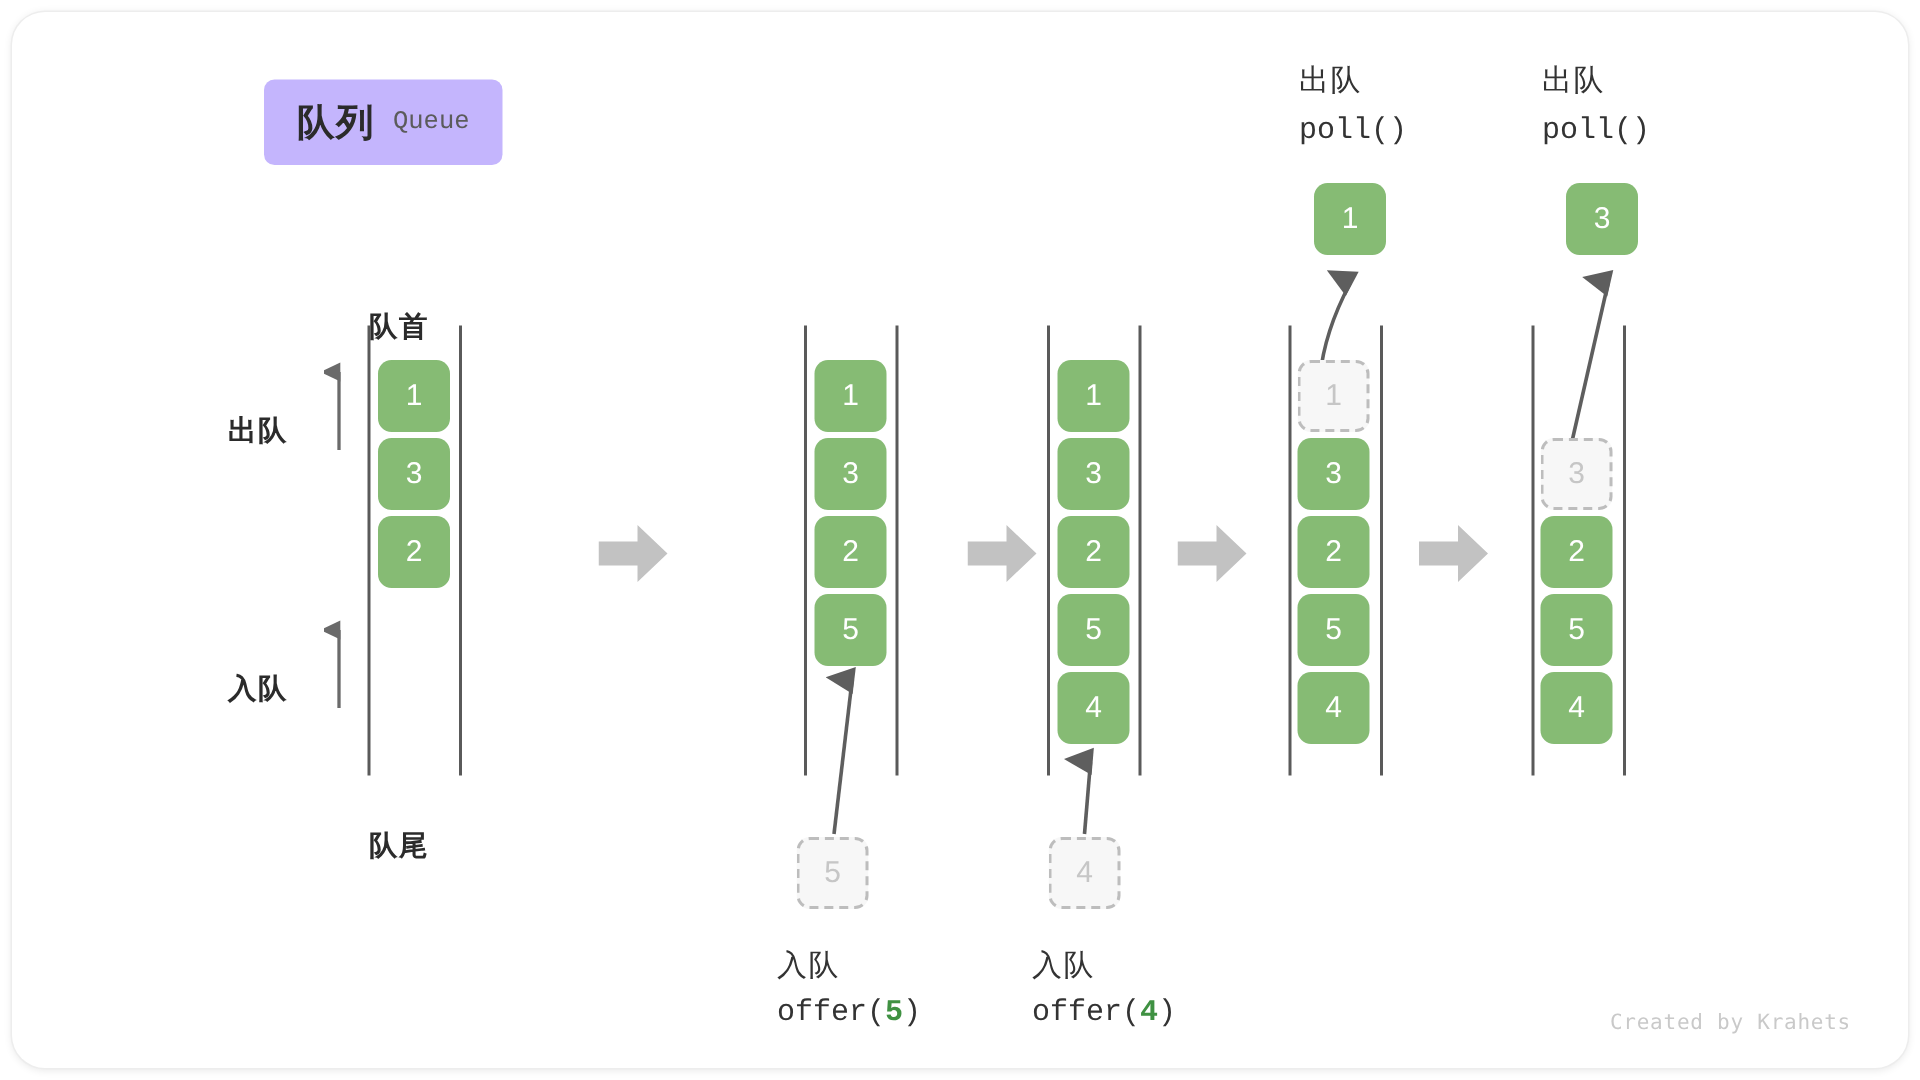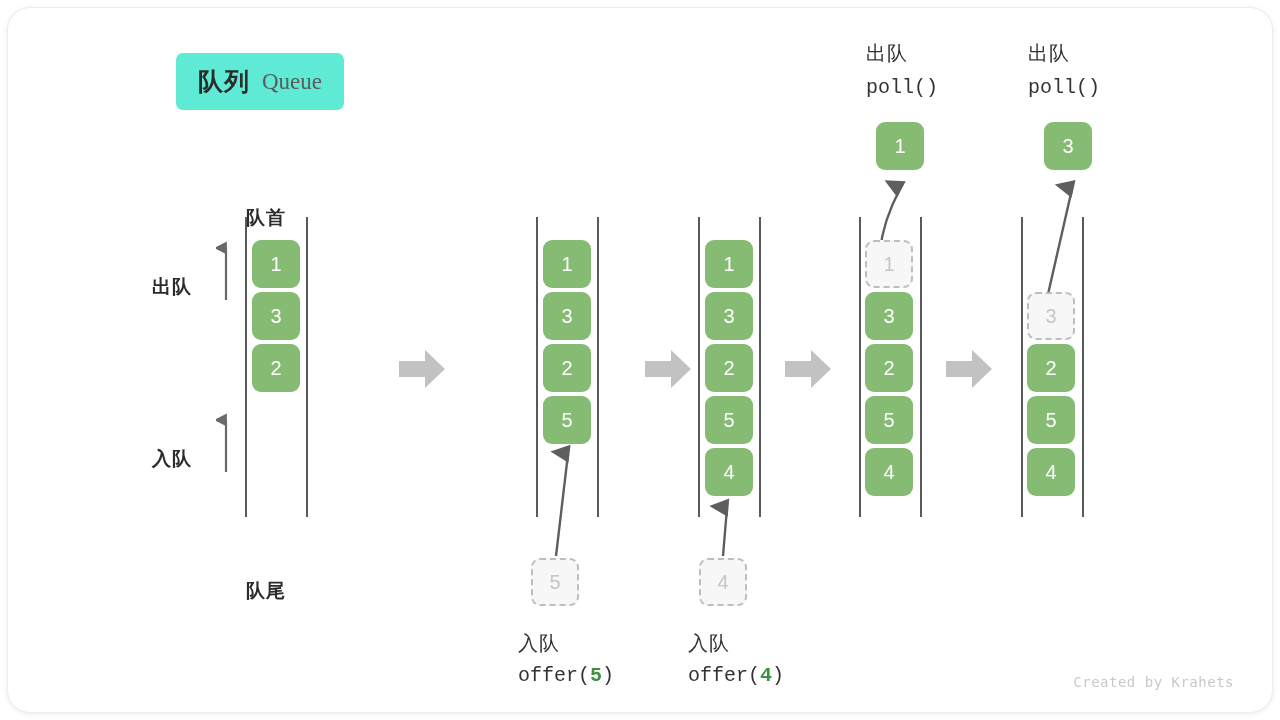--- a/index.html
+++ b/index.html
@@ -28,35 +28,35 @@
     overflow: hidden;
   }
 
   
   .title-badge {
     position: absolute;
     left: 168px;
     top: 45px;
     height: 57px;
     padding: 0 22px;
-    background: #5eead4;
+    background: #c4b5fd;
     border-radius: 7px;
     display: flex;
     align-items: center;
     gap: 12px;
   }
   .title-cn {
     font-size: 25px;
     font-weight: bold;
     color: #2b2b2b;
     letter-spacing: 1px;
   }
   .title-en {
-    font-family: Liberation Serif, serif;
-    font-size: 23px;
+    font-family: Liberation Mono, monospace;
+    font-size: 17px;
     color: #5b5b5b;
   }
 
   
   .lbl {
     position: absolute;
     color: #2b2b2b;
     white-space: pre;
   }
   .lbl-bold-cn {
@@ -133,21 +133,21 @@
 
 <div id="canvas">
   <div id="card">
 
     <div class="title-badge">
       <span class="title-cn">队列</span>
       <span class="title-en">Queue</span>
     </div>
 
     <div class="lbl lbl-bold-cn" style="left:238px; top:160px;margin-top:37px;">队首</div>
-    <div class="lbl lbl-bold-cn" style="left:238px; top:543px;margin-top:27px;">队尾</div>
+    <div class="lbl lbl-bold-cn" style="left:238px; top:543px;">队尾</div>
 
     <div class="lbl lbl-bold-cn" style="left:144px; top:266px;">出队</div>
     <svg class="uparrow" style="left:208px; top:232px;" width="20" height="62">
       <defs>
         <marker id="mk-up-a" markerWidth="7" markerHeight="7" refX="3.2" refY="5.6" orient="auto">
           <path d="M0.3,6 L3.2,0 L6.1,6 Z" fill="#6a6a6a"></path>
         </marker>
       </defs>
       <line x1="10" y1="60" x2="10" y2="8" stroke="#6a6a6a" stroke-width="2.2" marker-end="url(#mk-up-a)"></line>
     </svg>

